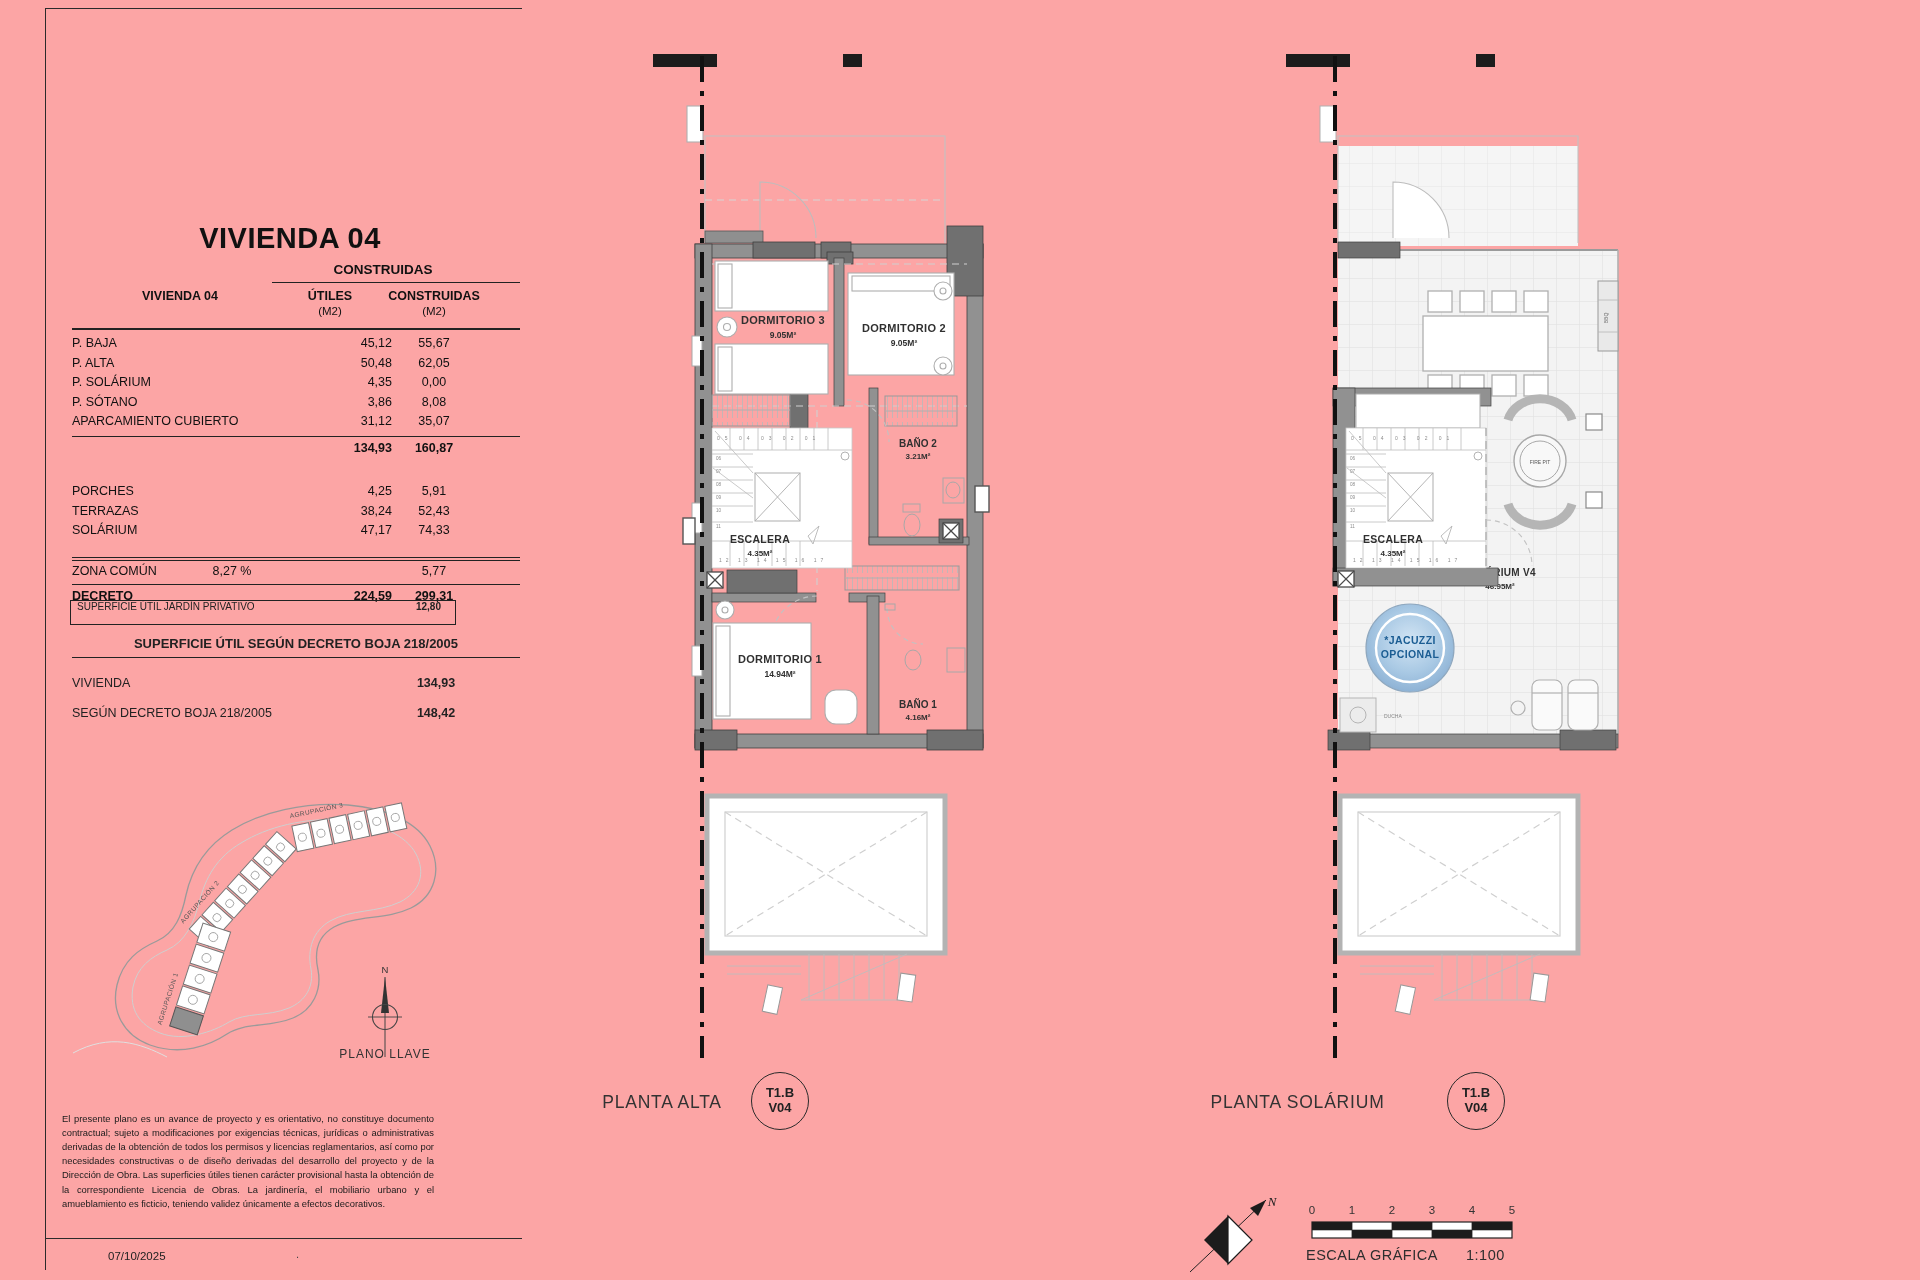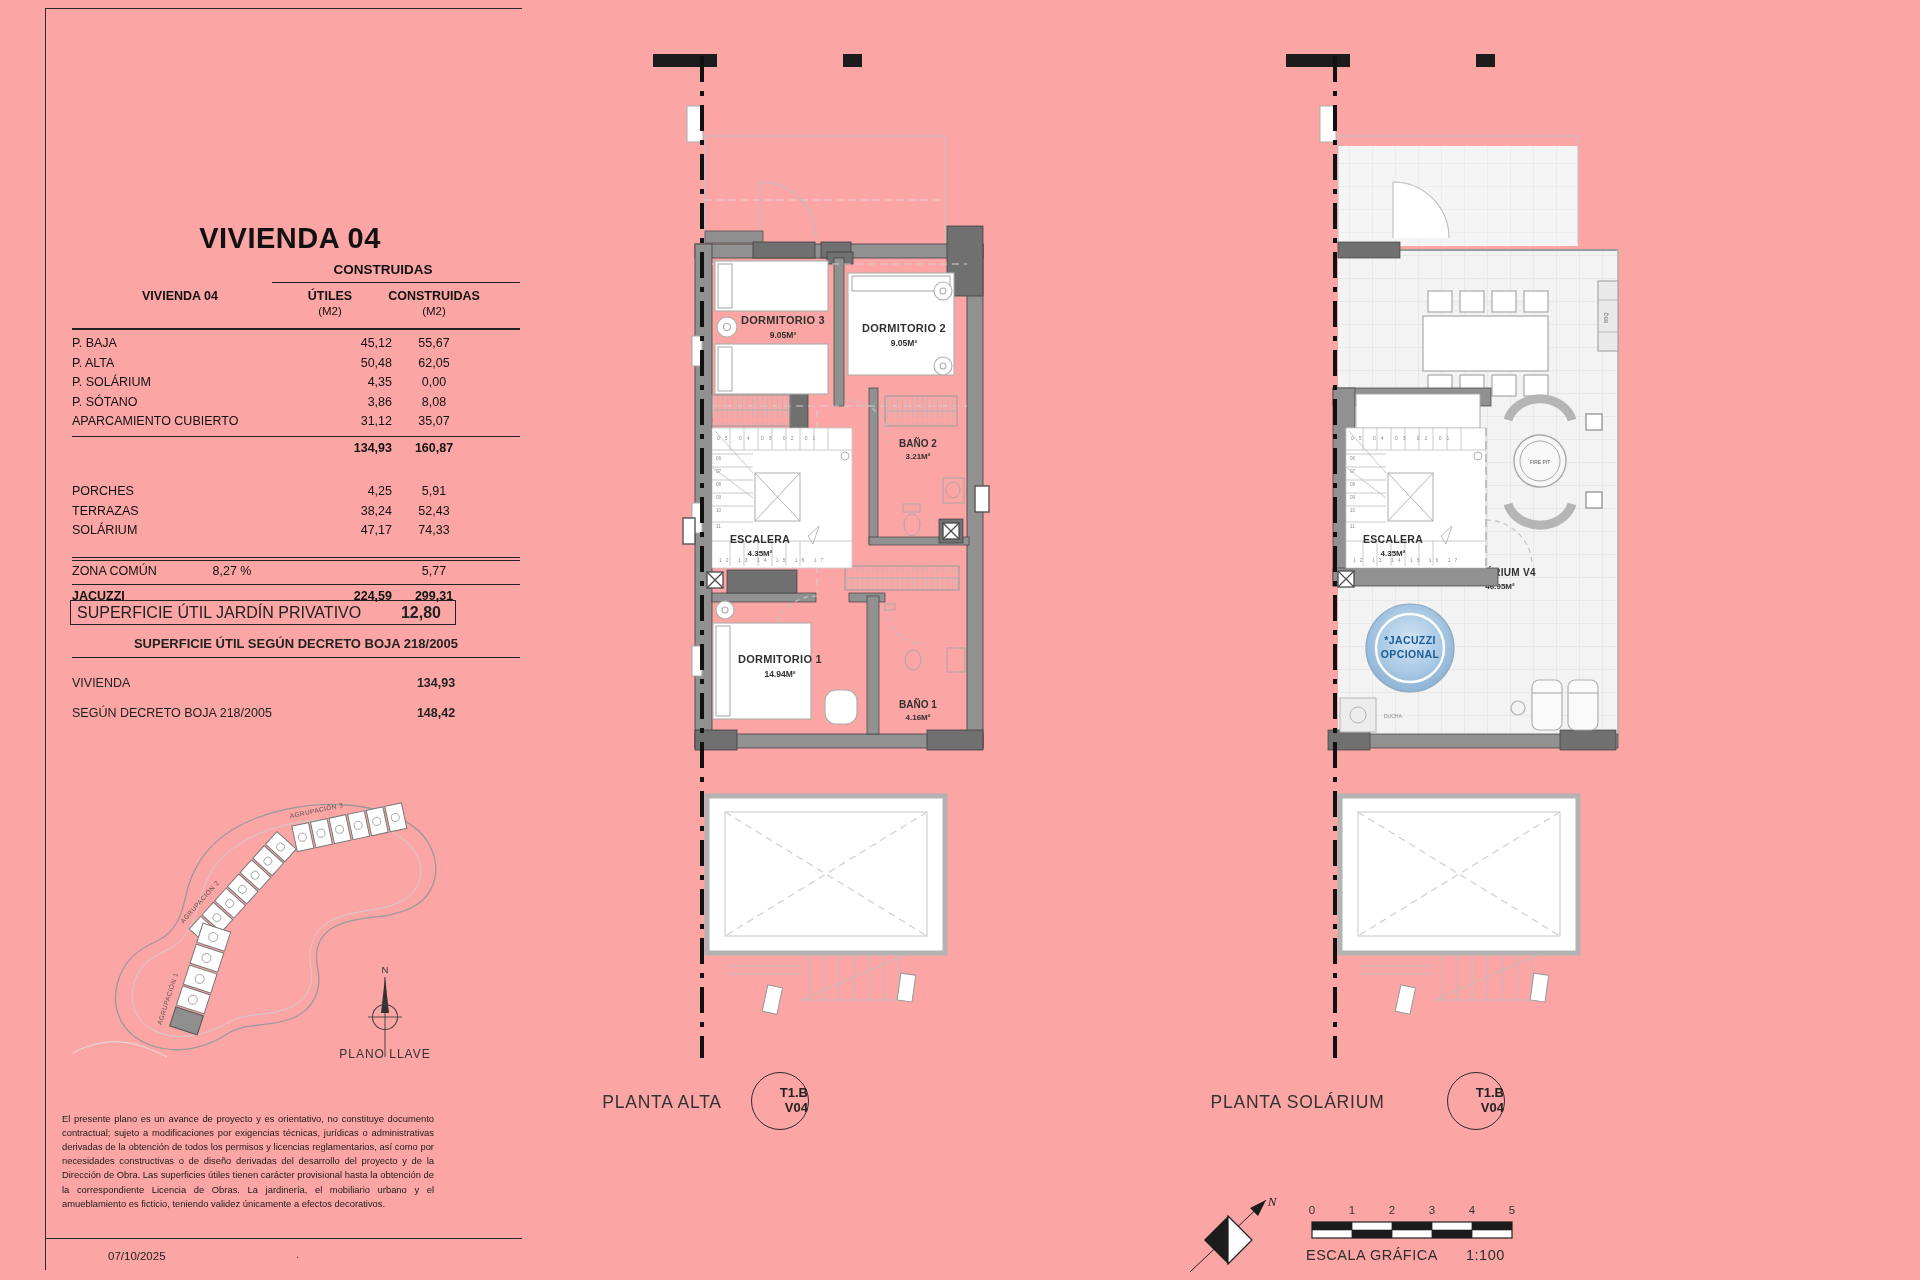--- a/index.html
+++ b/index.html
@@ -15,33 +15,33 @@
   .tbl{left:72px;top:262px;width:448px;font-size:12.5px;color:#111;}
   .tbl .row{position:absolute;left:0;width:448px;height:19px;}
   .vu{position:absolute;left:196px;width:124px;text-align:right;}
   .vc{position:absolute;left:298px;width:128px;text-align:center;}
   .vd{position:absolute;left:298px;width:132px;text-align:center;font-weight:bold;}
   .hline{position:absolute;left:0;width:448px;border-top:1.2px solid #222;}
   .b{font-weight:bold;}
   .superficies{position:absolute;left:196px;top:0px;width:230px;text-align:center;font-weight:bold;font-size:13.5px;}
   .colhead{position:absolute;top:26px;text-align:center;font-weight:bold;font-size:12.5px;line-height:1.3;}
   .colhead .m2{font-weight:normal;font-size:11.5px;}
-  .jardinbox{left:70px;top:600px;width:384px;height:23px;border:1.5px solid #222;display:flex;align-items:center;font-size:16px;}
+  .jardinbox{left:70px;top:600px;width:384px;height:23px;border:1.5px solid #222;display:flex;font-size:10px;}
   .jardinbox .lab{padding-left:6px;flex:1;}
   .jardinbox .val{font-weight:bold;padding-right:14px;}
   .decretohead{left:72px;top:636px;width:448px;text-align:center;font-weight:bold;font-size:13px;}
   .decreto-underline{left:72px;top:657px;width:448px;border-top:1.5px solid #222;}
   .drow{left:72px;width:448px;height:20px;font-size:12.5px;}
   
   .disclaimer{left:62px;top:1112px;width:372px;font-size:9.4px;line-height:1.5;text-align:justify;color:#1b1b1b;}
   .date{left:60px;top:1250px;font-size:11.5px;color:#222;padding-left:48px;}
   .dot{left:296px;top:1248px;font-size:11px;color:#444;}
   
   .planname{top:1092px;font-size:17.5px;letter-spacing:.8px;color:#333;}
-  .badge{top:1072px;width:56px;height:56px;border:1.6px solid #2b2b2b;border-radius:50%;display:flex;flex-direction:column;align-items:flex-end;justify-content:center;line-height:1.15;}
+  .badge{top:1072px;width:56px;height:56px;border:1.6px solid #2b2b2b;border-radius:50%;display:flex;flex-direction:column;align-items:center;justify-content:center;line-height:1.15;}
   .badge span{font-size:13px;font-weight:600;color:#222;}
 </style>
 </head>
 <body>
 
 <div class="sheet">
 
   <div class="abs frame-top"></div>
   <div class="abs frame-left"></div>
   <div class="abs frame-bottom"></div>
@@ -95,21 +95,21 @@
 
     <div class="hline" style="top:295px;"></div>
     <div class="hline" style="top:298px;"></div>
     <div class="row" style="top:302px;">
       <span>ZONA COMÚN</span>
       <span style="position:absolute;left:120px;width:80px;text-align:center;">8,27 %</span>
       <span class="vc">5,77</span>
     </div>
     <div class="hline" style="top:322px;border-top-width:1.5px;"></div>
     <div class="row b" style="top:327px;">
-      <span>JACUZZI</span><span class="vu">224,59</span><span class="vc">299,31</span>
+      <span>DECRETO</span><span class="vu">224,59</span><span class="vc">299,31</span>
     </div>
   </div>
 
   <div class="abs jardinbox">
     <span class="lab">SUPERFICIE ÚTIL JARDÍN PRIVATIVO</span>
     <span class="val">12,80</span>
   </div>
 
   <div class="abs decretohead">SUPERFICIE ÚTIL SEGÚN DECRETO BOJA 218/2005</div>
   <div class="abs decreto-underline"></div>

